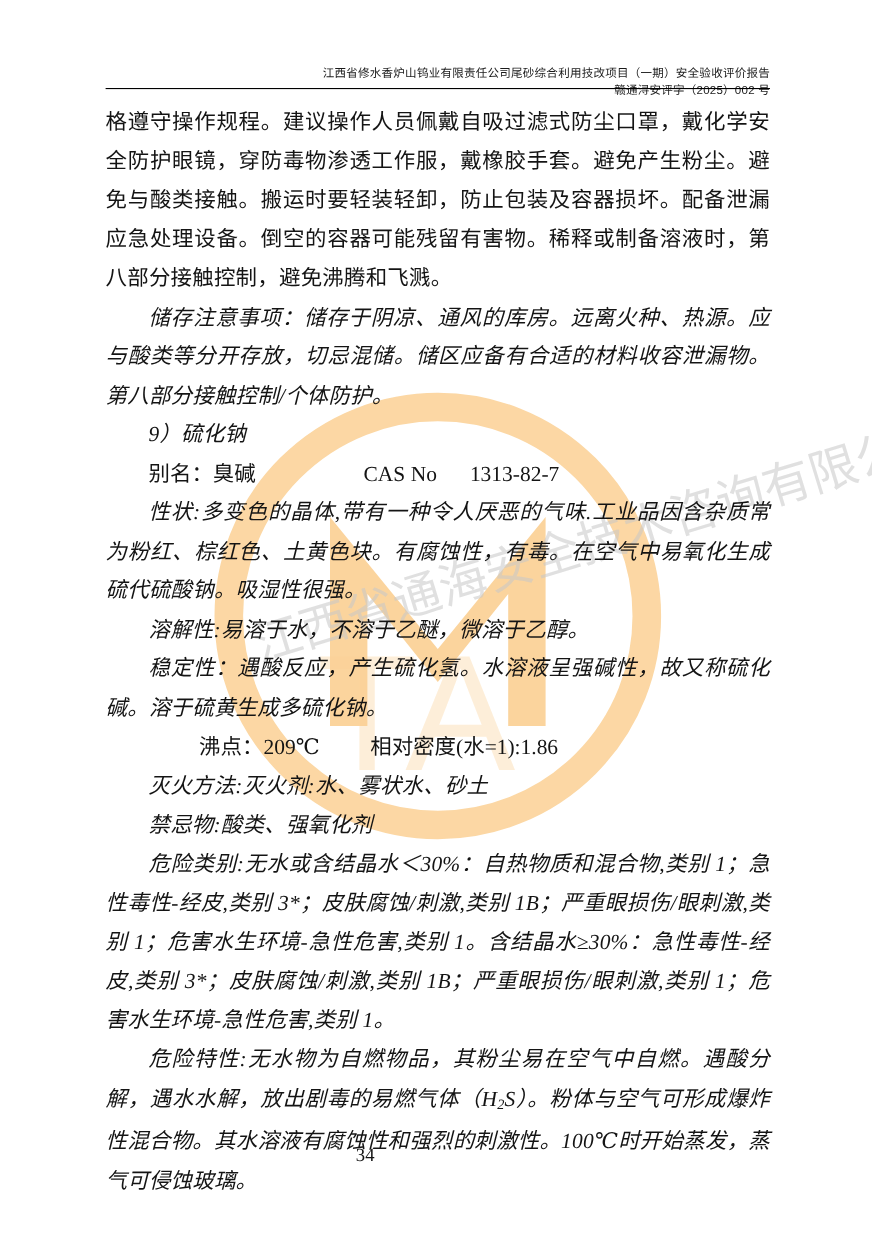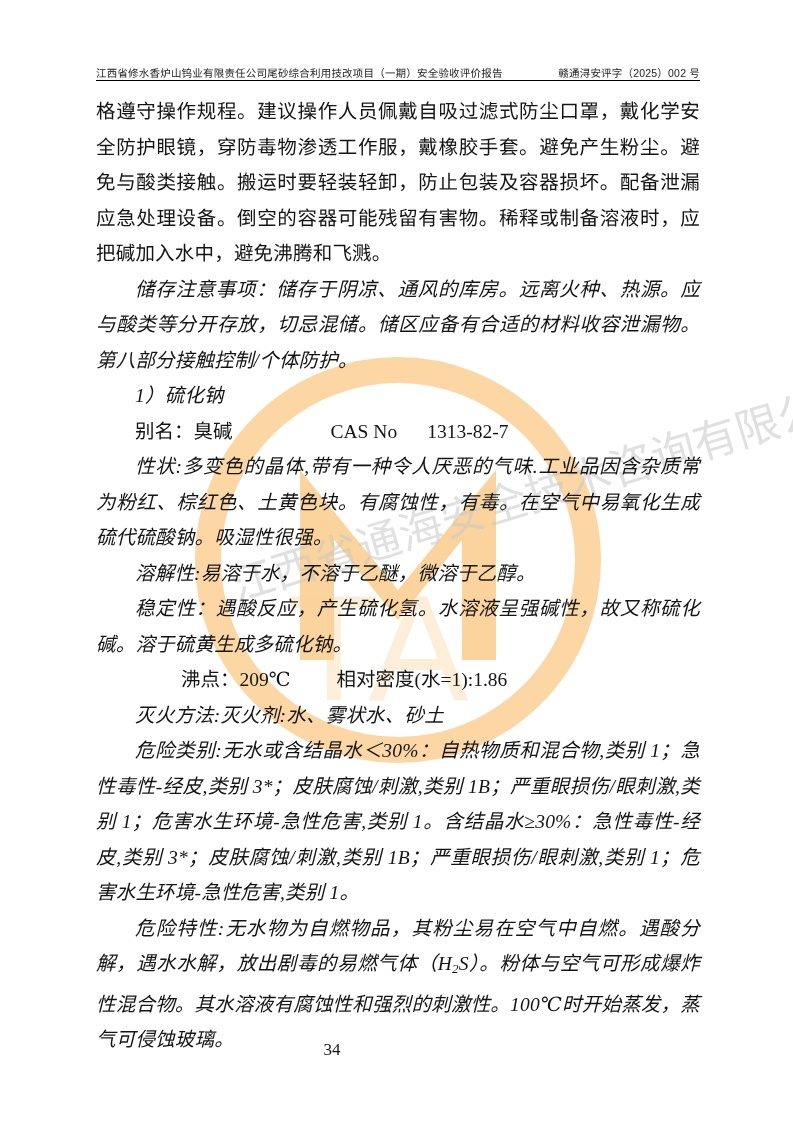--- a/index.html
+++ b/index.html
@@ -26,20 +26,21 @@
     left: 96px;
     width: 604px;
     height: 22px;
     display: flex;
     align-items: flex-end;
     justify-content: space-between;
     font-size: 10.5px;
     color: #1a1a1a;
     letter-spacing: 0.2px;
     white-space: nowrap;
+    flex-direction: column;
   }
   .header-left { font-family: "Liberation Sans", sans-serif; font-size: 10.5px; }
   .header-right { font-family: "Liberation Sans", sans-serif; font-size: 10.5px; }
   .header-rule {
     position: absolute;
     top: 80px;
     left: 96px;
     width: 604px;
     height: 1px;
     background: #000000;
@@ -124,25 +125,25 @@
       <text x="288" y="700" font-family="Liberation Sans, sans-serif" font-size="150" fill="#f7a93b" opacity="0.35">TA</text>
 
       <g fill="#9a9a9a" opacity="0.55" font-family="Liberation Sans, sans-serif" font-size="44">
         <text x="236" y="602" transform="rotate(-17 236 602)">江西省通海安全技术咨询有限公司</text>
       </g>
     </g>
   </svg>
 
   <div class="content">
 
-    <p class="para">格遵守操作规程。建议操作人员佩戴自吸过滤式防尘口罩，戴化学安全防护眼镜，穿防毒物渗透工作服，戴橡胶手套。避免产生粉尘。避免与酸类接触。搬运时要轻装轻卸，防止包装及容器损坏。配备泄漏应急处理设备。倒空的容器可能残留有害物。稀释或制备溶液时，应把碱加入水中，避免沸腾和飞溅。</p>
+    <p class="para">格遵守操作规程。建议操作人员佩戴自吸过滤式防尘口罩，戴化学安全防护眼镜，穿防毒物渗透工作服，戴橡胶手套。避免产生粉尘。避免与酸类接触。搬运时要轻装轻卸，防止包装及容器损坏。配备泄漏应急处理设备。倒空的容器可能残留有害物。稀释或制备溶液时，第八部分接触控制，避免沸腾和飞溅。</p>
 
     <p class="para indent">储存注意事项：储存于阴凉、通风的库房。远离火种、热源。应与酸类等分开存放，切忌混储。储区应备有合适的材料收容泄漏物。第八部分接触控制/个体防护。</p>
 
-    <p class="para indent">1）硫化钠</p>
+    <p class="para indent">9）硫化钠</p>
 
     <div class="kvrow">
       <span class="k">别名：臭碱</span>
       <span class="sp-1"></span>
       <span class="sp-2"></span>
       <span class="k">CAS No</span>
       <span class="sp-3"></span>
       <span class="k">1313-82-7</span>
     </div>
 
@@ -158,20 +159,21 @@
       <span class="sp-2"></span>
       <span class="k">相对密度(水=1):1.86</span>
     </div>
 
     <div class="kvrow">
       <span class="sp-1"></span>
     </div>
 
     <p class="para indent">灭火方法:灭火剂:水、雾状水、砂土</p>
 
+    <p class="para indent">禁忌物:酸类、强氧化剂</p>
 
     <p class="para indent small">危险类别:无水或含结晶水＜30%：自热物质和混合物,类别 1；急性毒性-经皮,类别 3*；皮肤腐蚀/刺激,类别 1B；严重眼损伤/眼刺激,类别 1；危害水生环境-急性危害,类别 1。含结晶水≥30%：急性毒性-经皮,类别 3*；皮肤腐蚀/刺激,类别 1B；严重眼损伤/眼刺激,类别 1；危害水生环境-急性危害,类别 1。</p>
 
     <p class="para indent"><span>危险特性:无水物为自燃物品，其粉尘易在空气中自燃。遇酸分解，遇水水解，放出剧毒的易燃气体（H</span><span class="sub">2</span><span>S）。粉体与空气可形成爆炸性混合物。其水溶液有腐蚀性和强烈的刺激性。100℃时开始蒸发，蒸气可侵蚀玻璃。</span></p>
 
   </div>
 
   <div class="pagenum">34</div>
 
 </div>

